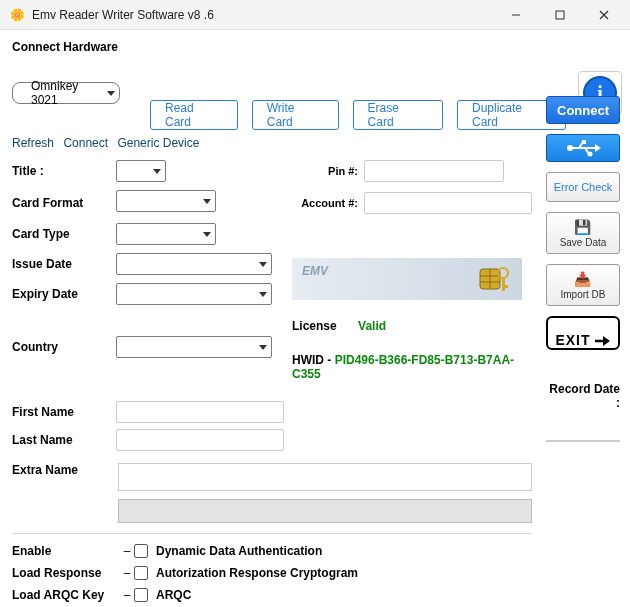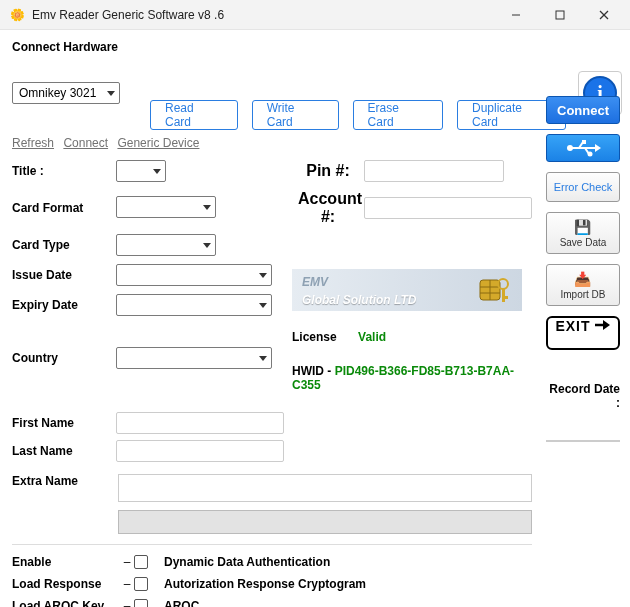--- a/index.html
+++ b/index.html
@@ -5,69 +5,69 @@
   * { box-sizing: border-box; font-family: "Segoe UI", Tahoma, Arial, sans-serif; }
   body { margin:0; padding:0; background:#fff; width:630px; height:607px; overflow:hidden; font-size:12px; color:#000; }
   .titlebar { height:30px; background:#f3f3f3; display:flex; align-items:center; padding:0 4px; border-bottom:1px solid #e5e5e5; }
   .titlebar .app-icon { width:16px; height:16px; margin:0 6px; display:flex; align-items:center; justify-content:center; font-size:12px; }
   .titlebar .title { flex:0 0 auto; font-size:12px; color:#222; }
   .titlebar .spacer { flex:1; }
   .titlebar .win-btn { width:44px; height:30px; display:flex; align-items:center; justify-content:center; color:#333; }
   .content { position:relative; padding:8px 8px 0 12px; }
   .section-title { font-weight:700; font-size:12px; margin:2px 0 2px 0; }
   .row1 { display:flex; align-items:center; gap:12px; }
-  .combo { height:22px; border:1px solid #7a7a7a; background:#fff; padding:0 18px 0 6px; position:relative; display:inline-flex; align-items:center; border-radius:2px; }
+  .combo { height:22px; border:1px solid #7a7a7a; background:#fff; padding:0 18px 0 18px; position:relative; display:inline-flex; align-items:center; border-radius:8px; }
   .combo .caret { position:absolute; right:4px; top:50%; transform:translateY(-50%); }
   .btn { height:30px; padding:0 14px; border:1px solid #2a7de1; background:#fff; color:#2a7de1; border-radius:3px; font-size:12px; display:inline-flex; align-items:center; justify-content:center; cursor:pointer;margin-top:44px; }
   .info-circle { width:34px; height:34px; border-radius:50%; background:#1a73e8; display:flex; align-items:center; justify-content:center; color:#fff; font-family:Georgia,serif; font-weight:700; font-size:20px; border:2px solid #0c55b5; }
   .info-wrap { width:44px; height:44px; border:1px solid #ccc; border-radius:4px; display:flex; align-items:center; justify-content:center; background:#fff; }
   .links { margin-top:6px; font-size:12px; }
-  .link { color:#737373; text-decoration:underline; cursor:pointer; margin-right:6px;margin-top:32px; }
+  .link { color:#0c4a6e; cursor:pointer; margin-right:6px;margin-top:32px; }
   .grid { display:grid; grid-template-columns: 96px 168px 1fr; column-gap:8px; row-gap:8px; align-items:center; margin-top:10px; }
   .lbl { font-weight:700; font-size:12px; }
-  .lbl2 { font-weight:700; font-size:16px; text-align:center; padding-left:6px; }
+  .lbl2 { font-weight:700; font-size:11px; text-align:right; padding-left:6px; }
   .select { height:22px; border:1px solid #7a7a7a; background:#fff; border-radius:2px; position:relative; }
   .select .caret { position:absolute; right:4px; top:50%; transform:translateY(-50%); }
   .txt { height:22px; border:1px solid #ccc; background:#fff; border-radius:2px; padding:0 4px; }
   .right-col { position:absolute; right:10px; top:66px; width:74px; display:flex; flex-direction:column; gap:10px; align-items:stretch; }
   .connect-btn { height:28px; background:linear-gradient(#3b8ff2,#1d6fe0); border:1px solid #0b55b0; color:#fff; font-weight:700; font-size:13px; border-radius:3px; display:flex; align-items:center; justify-content:center; cursor:pointer; }
   .usb-btn { height:28px; background:linear-gradient(#36a3f7,#1b82e6); border:1px solid #0b55b0; border-radius:3px; display:flex; align-items:center; justify-content:center; cursor:pointer; }
   .side-btn { height:30px; border:1px solid #999; background:linear-gradient(#fefefe,#ececec); border-radius:3px; display:flex; align-items:center; justify-content:center; font-size:11px; cursor:pointer; color:#2a7de1; }
   .save-btn, .import-btn { height:42px; flex-direction:column; font-size:10px; color:#333; gap:2px; }
   .save-btn .ico, .import-btn .ico { font-size:14px; }
-  .exit-btn { height:34px; border:2px solid #000; background:#fff; border-radius:6px; font-weight:900; font-size:14px; letter-spacing:1px; display:flex; align-items:flex-start; justify-content:center; cursor:pointer; }
+  .exit-btn { height:34px; border:2px solid #000; background:#fff; border-radius:6px; font-weight:900; font-size:14px; letter-spacing:1px; display:flex; align-items:flex-end; justify-content:center; cursor:pointer; }
   .rec-date-lbl { font-weight:700; font-size:12px; text-align:right; margin-top:22px; }
   .rec-date-val { height:20px; border-bottom:2px solid #ccc; margin-top:2px; }
   .banner { width:230px; height:42px; background:linear-gradient(90deg,#e6ecf2,#cdd7e2); position:relative; display:flex; align-items:center; overflow:hidden; border-radius:0;font-style:italic; }
   .banner .t1 { position:absolute; left:10px; top:6px; color:#8ea1b3; font-size:12px; font-weight:600; }
   .banner .t2 { position:absolute; left:10px; bottom:4px; color:#fff; font-size:12px; font-weight:600; text-shadow:0 1px 1px rgba(0,0,0,.3); }
   .banner .chip { position:absolute; right:12px; top:5px; width:32px; height:32px; }
   .license { font-size:12px; margin-top:6px; }
   .license .ok { color:#0a8a0a; font-weight:700; margin-left:18px;margin-top:22px; }
   .hwid { font-size:12px; margin-top:20px; color:#000; font-weight:600;}
   .hwid .val { color:#0a8a0a; font-weight:700; }
   .extra-long { height:28px; border:1px solid #ccc; background:#fff; }
   .extra-gray { height:24px; border:1px solid #bbb; background:#e3e3e3; margin-top:8px; }
-  .check-row { display:flex; align-items:center; gap:16px; font-size:12px; font-weight:700; }
+  .check-row { display:flex; align-items:center; gap:8px; font-size:12px; font-weight:700; }
   .checkbox { width:14px; height:14px; border:1px solid #555; border-radius:2px; background:#fff; display:inline-block; cursor:pointer; }
   .dash { width:10px; text-align:center; }
   .tracks { margin-top:10px;border-radius:9px; }
   .track-row { display:flex; align-items:center; gap:8px; margin-bottom:6px; }
   .track-row .tlabel { display:flex; align-items:center; gap:6px; width:80px; font-weight:700;}
   .track-input { flex:1; height:22px; border:1px solid #ccc; background:#fff; }
   .sep { border:none; border-top:1px solid #ddd; margin:10px 0; }
   svg { display:block; }
   .col3-inner { display:flex; align-items:center; gap:6px; }
 </style>
 </head>
 <body>
 
 <div class="titlebar">
   <span class="app-icon">🌼</span>
-  <span class="title">Emv Reader Generic Software v8 .6</span>
+  <span class="title">Emv Reader Writer Software v8 .6</span>
   <span class="spacer"></span>
   <div class="win-btn">
       <svg width="10" height="10">
         <line x1="1" y1="5" x2="9" y2="5" stroke="#333" stroke-width="1"></line>
       </svg>
     </div>
   <div class="win-btn">
       <svg width="10" height="10">
         <rect x="1" y="1" width="8" height="8" fill="none" stroke="#333" stroke-width="1"></rect>
       </svg>
@@ -203,21 +203,20 @@
             <span class="caret">
               <svg width="8" height="8">
                 <polygon points="0,2 8,2 4,7" fill="#333"></polygon>
               </svg>
             </span>
           </div>
         </div>
       <div style="grid-row: span 2;">
         <div class="banner">
           <span class="t1">EMV</span>
-          <span class="t2">Global Solution LTD</span>
           <svg class="chip" viewBox="0 0 32 32">
             <rect x="2" y="6" width="20" height="20" rx="3" fill="#d4a92a" stroke="#8a6a10"></rect>
             <line x1="2" y1="13" x2="22" y2="13" stroke="#8a6a10"></line>
             <line x1="2" y1="19" x2="22" y2="19" stroke="#8a6a10"></line>
             <line x1="12" y1="6" x2="12" y2="26" stroke="#8a6a10"></line>
             <circle cx="25" cy="10" r="5" fill="none" stroke="#d4a92a" stroke-width="2"></circle>
             <rect x="24" y="14" width="3" height="14" fill="#d4a92a"></rect>
             <rect x="24" y="22" width="6" height="3" fill="#d4a92a"></rect>
           </svg>
         </div>

